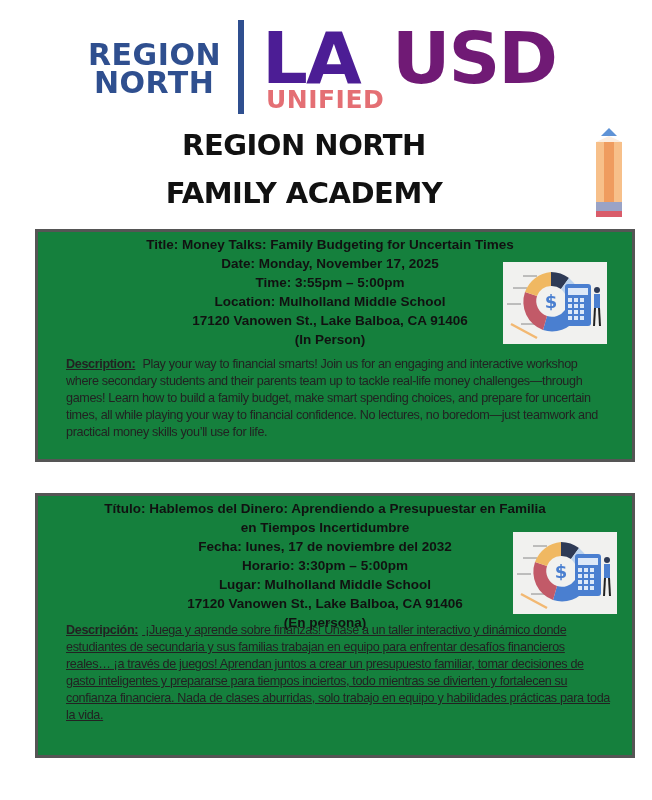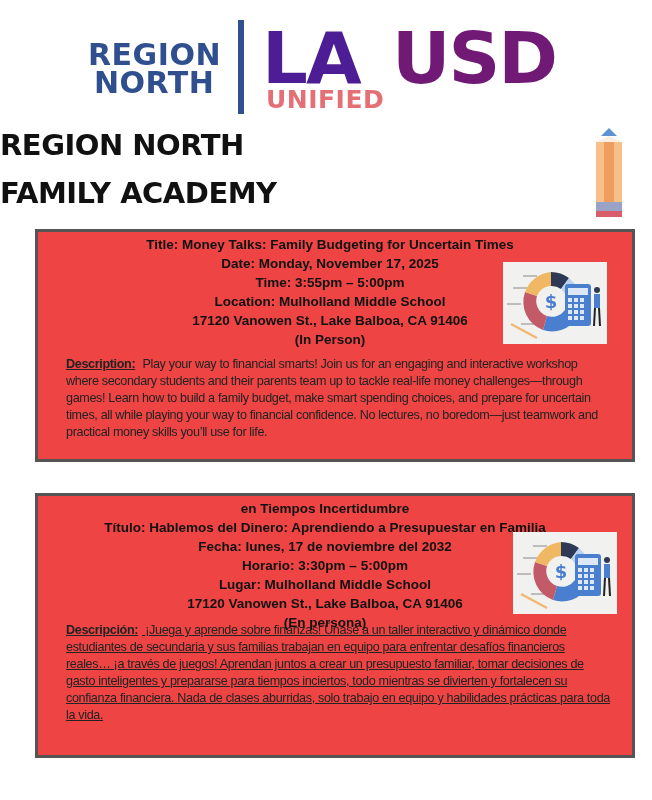--- a/index.html
+++ b/index.html
@@ -9,35 +9,35 @@
   .logo { position: absolute; left: 86px; top: 18px; width: 500px; height: 100px; }
   .region-word { position: absolute; left: 0; font-family: "DejaVu Sans", sans-serif; font-weight: bold; color: #2f4f8f; font-size: 30px; letter-spacing: 0.5px; line-height: 30px; }
   .region-word.r1 { top: 22px; left: 2px; }
   .region-word.r2 { top: 50px; left: 8px; }
   .logo-bar { position: absolute; left: 152px; top: 2px; width: 6px; height: 94px; background: #2f4f8f; }
   .la { position: absolute; left: 176px; top: 4px; font-family: "DejaVu Sans", sans-serif; font-weight: bold; font-size: 72px; line-height: 72px; color: #4c1d95; letter-spacing: -2px; }
   .usd { position: absolute; left: 306px; top: 4px; font-family: "DejaVu Sans", sans-serif; font-weight: bold; font-size: 72px; line-height: 72px; color: #701a75; letter-spacing: -2px; }
   .unified { position: absolute; left: 180px; top: 68px; font-family: "DejaVu Sans", sans-serif; font-weight: bold; font-size: 25px; line-height: 28px; color: #e46f74; letter-spacing: 0.5px; }
 
   
-  .main-title { position: absolute; left: 0; width: 608px; text-align: left; font-family: "DejaVu Sans", sans-serif; font-weight: bold; color: #111; font-size: 29px; letter-spacing: -0.5px; }
+  .main-title { position: absolute; left: 0; width: 608px; text-align: center; font-family: "DejaVu Sans", sans-serif; font-weight: bold; color: #111; font-size: 29px; letter-spacing: -0.5px; }
   .main-title.t1 { top: 128px; }
   .main-title.t2 { top: 176px; }
 
   
   .pencil { position: absolute; left: 596px; top: 128px; width: 26px; height: 90px; }
   .pencil .tip { position: absolute; left: 5px; top: 0; width: 0; height: 0; border-left: 8px solid transparent; border-right: 8px solid transparent; border-bottom: 8px solid #5f93d6; }
   .pencil .wood { position: absolute; left: 0; top: 8px; width: 0; height: 0; border-left: 13px solid transparent; border-right: 13px solid transparent; border-bottom: 6px solid #fbeee2; }
   .pencil .body { position: absolute; left: 0; top: 14px; width: 26px; height: 60px; background: #f7c08a; }
   .pencil .stripe { position: absolute; left: 8px; top: 14px; width: 10px; height: 60px; background: #ef9c5f; }
   .pencil .ferrule { position: absolute; left: 0; top: 74px; width: 26px; height: 9px; background: #9aa3c6; }
   .pencil .eraser { position: absolute; left: 0; top: 83px; width: 26px; height: 6px; background: #d95c6a; }
 
   
-  .event-box { position: absolute; left: 35px; width: 600px; border: 3px solid #555; box-sizing: border-box; background: #ef4444; }
+  .event-box { position: absolute; left: 35px; width: 600px; border: 3px solid #555; box-sizing: border-box; background: #15803d; }
   .event-box.en { top: 229px; height: 233px; }
   .event-box.es { top: 493px; height: 265px; }
 
   .info { position: absolute; left: 0; width: 600px; text-align: center; font-family: "Liberation Sans", sans-serif; font-weight: bold; font-size: 13.5px; color: #111; }
   .info .line { height: 19px; line-height: 19px; white-space: nowrap; }
   .event-box.en .info { top: 3px; left: -8px; }
   .event-box.es .info { top: 3px; left: -13px; }
 
   .desc { position: absolute; left: 28px; width: 545px; font-family: "Liberation Sans", sans-serif; font-size: 12.6px; line-height: 17px; color: #222; letter-spacing: -0.35px; }
   .event-box.en .desc { top: 124px; }
@@ -122,22 +122,22 @@
     </svg>
   </div>
   <div class="desc">
     <span class="label">Description:</span>
     <span>Play your way to financial smarts! Join us for an engaging and interactive workshop where secondary students and their parents team up to tackle real-life money challenges—through games! Learn how to build a family budget, make smart spending choices, and prepare for uncertain times, all while playing your way to financial confidence. No lectures, no boredom—just teamwork and practical money skills you’ll use for life.</span>
   </div>
 </div>
 
 <div class="event-box es">
   <div class="info">
+    <div class="line">Título: Hablemos del Dinero: Aprendiendo a Presupuestar en Familia</div>
     <div class="line">en Tiempos Incertidumbre</div>
-    <div class="line">Título: Hablemos del Dinero: Aprendiendo a Presupuestar en Familia</div>
     <div class="line">Fecha: lunes, 17 de noviembre del 2032</div>
     <div class="line">Horario: 3:30pm – 5:00pm</div>
     <div class="line">Lugar: Mulholland Middle School</div>
     <div class="line">17120 Vanowen St., Lake Balboa, CA 91406</div>
     <div class="line">(En persona)</div>
   </div>
   <div class="infographic">
     <svg width="104" height="82" viewBox="0 0 104 82">
       <g stroke="#888" stroke-width="1">
         <line x1="20" y1="14" x2="34" y2="14"></line>

